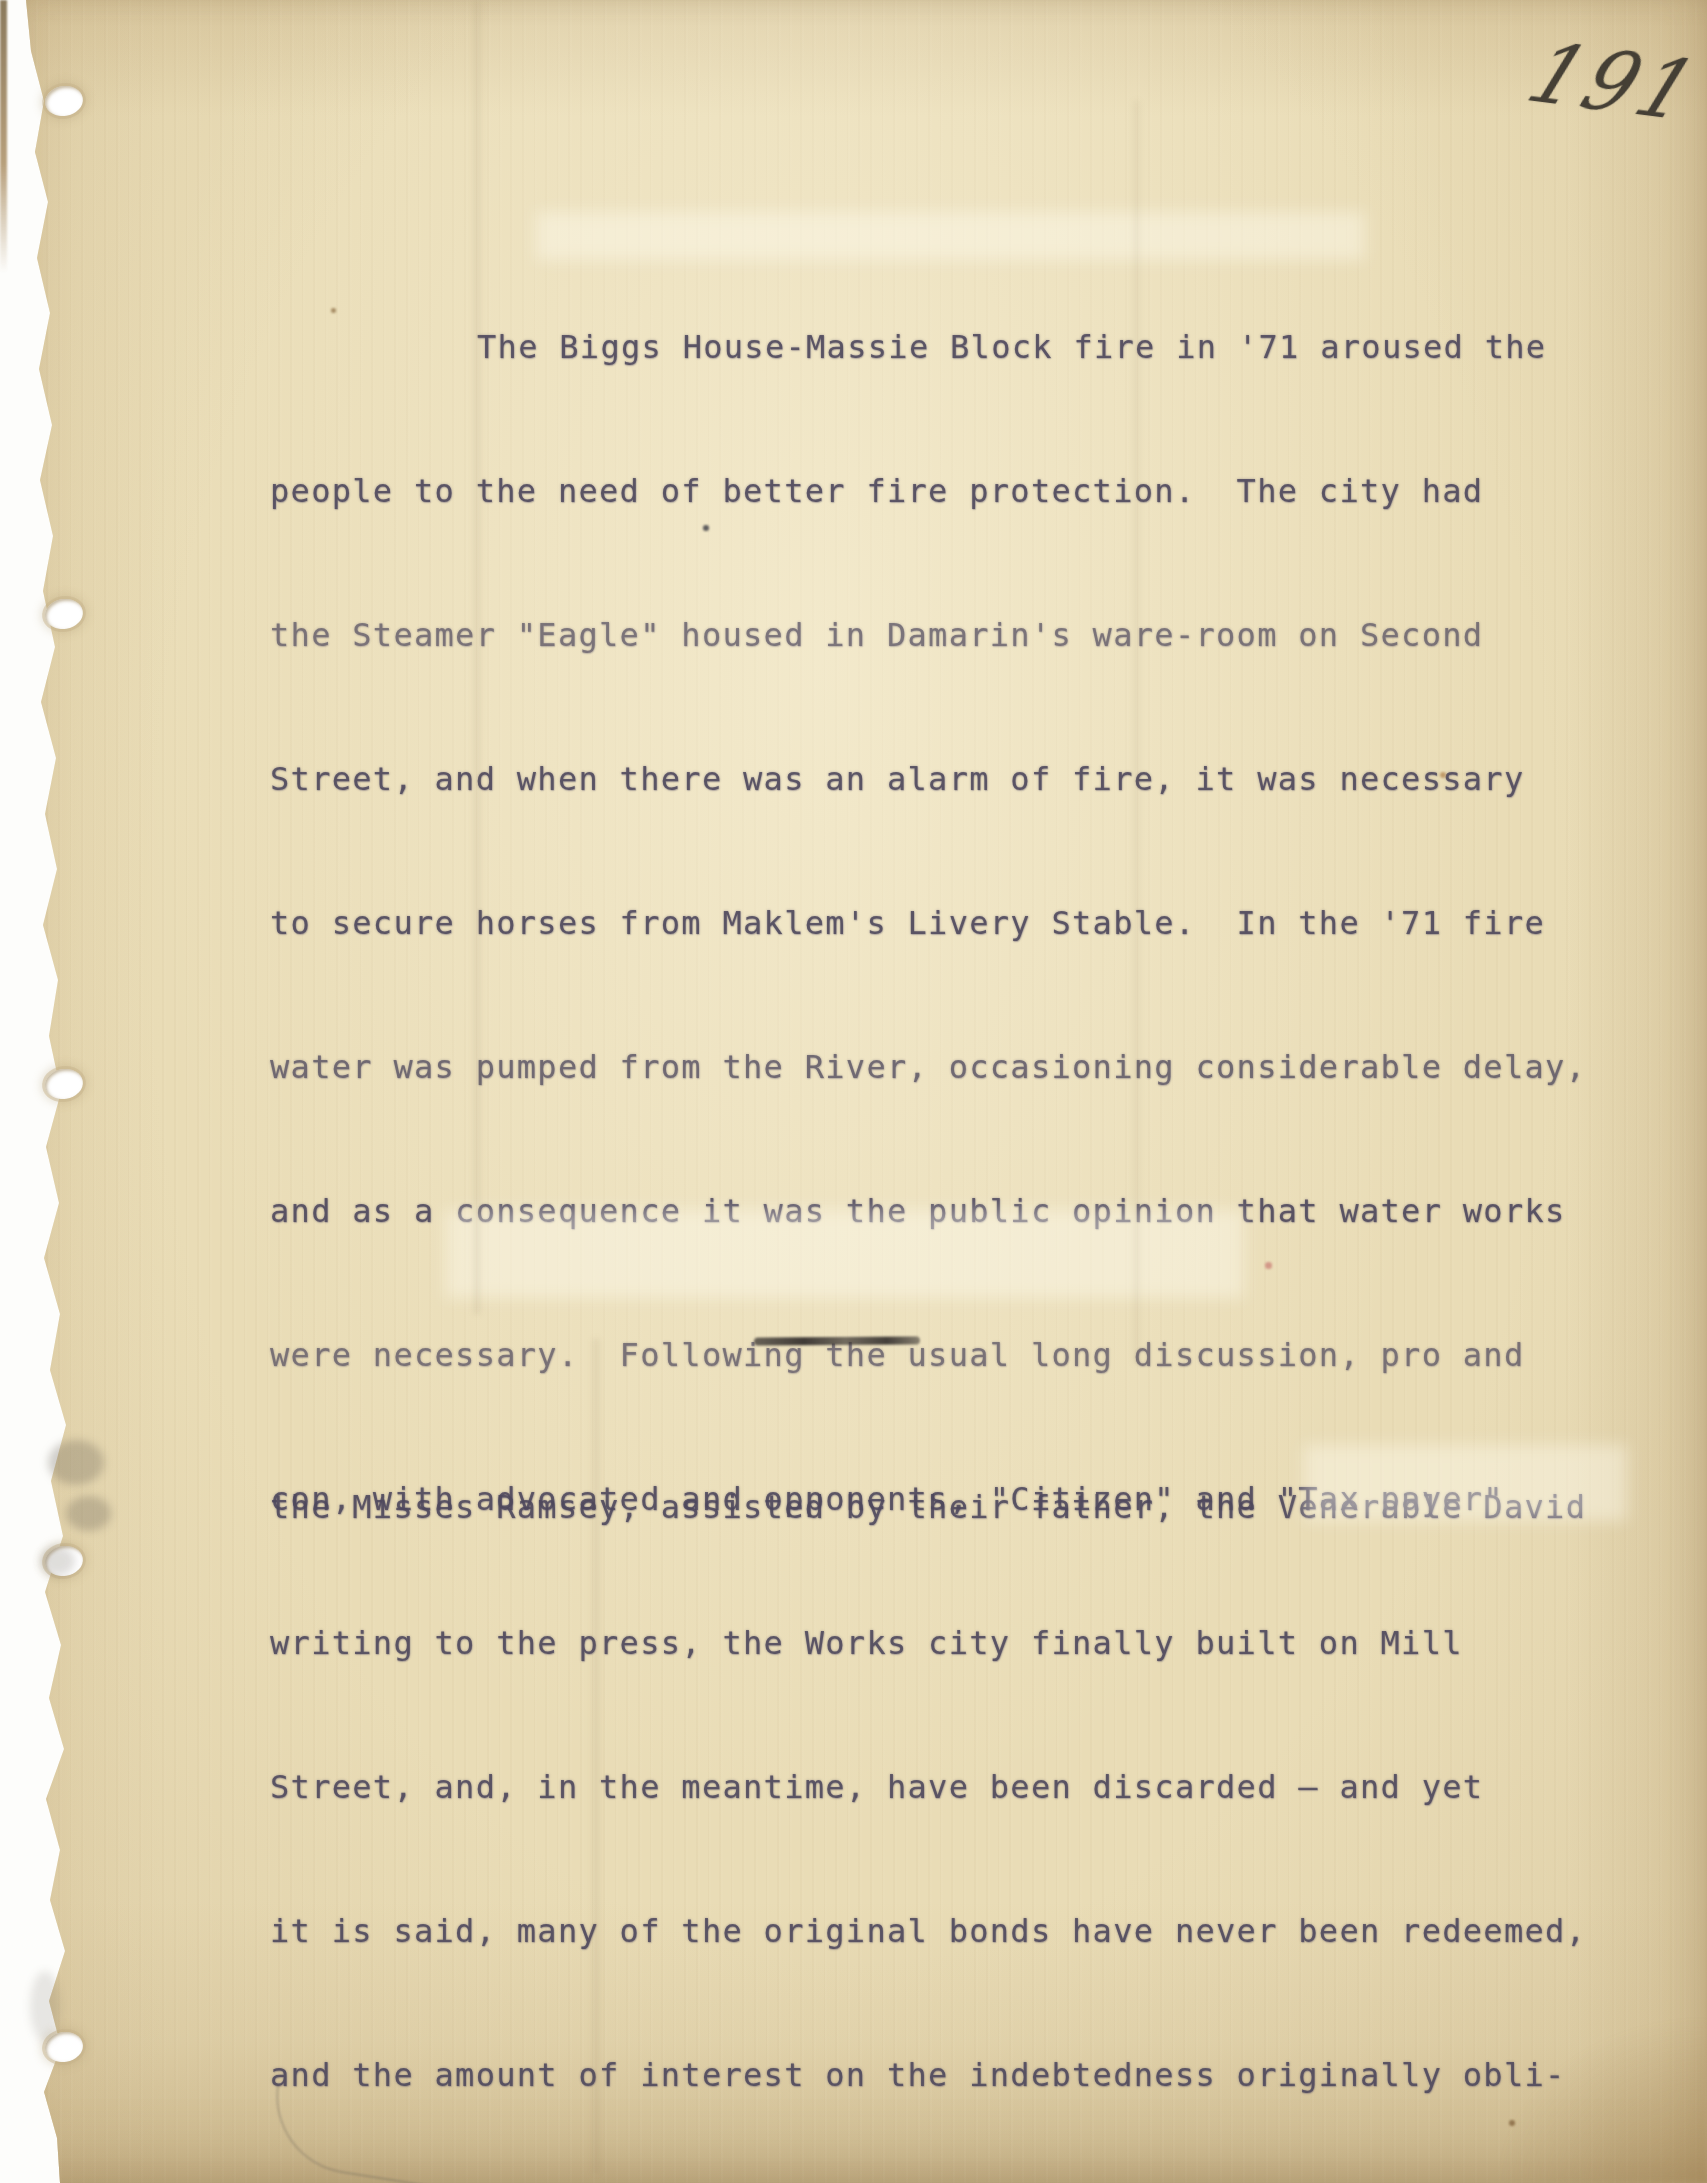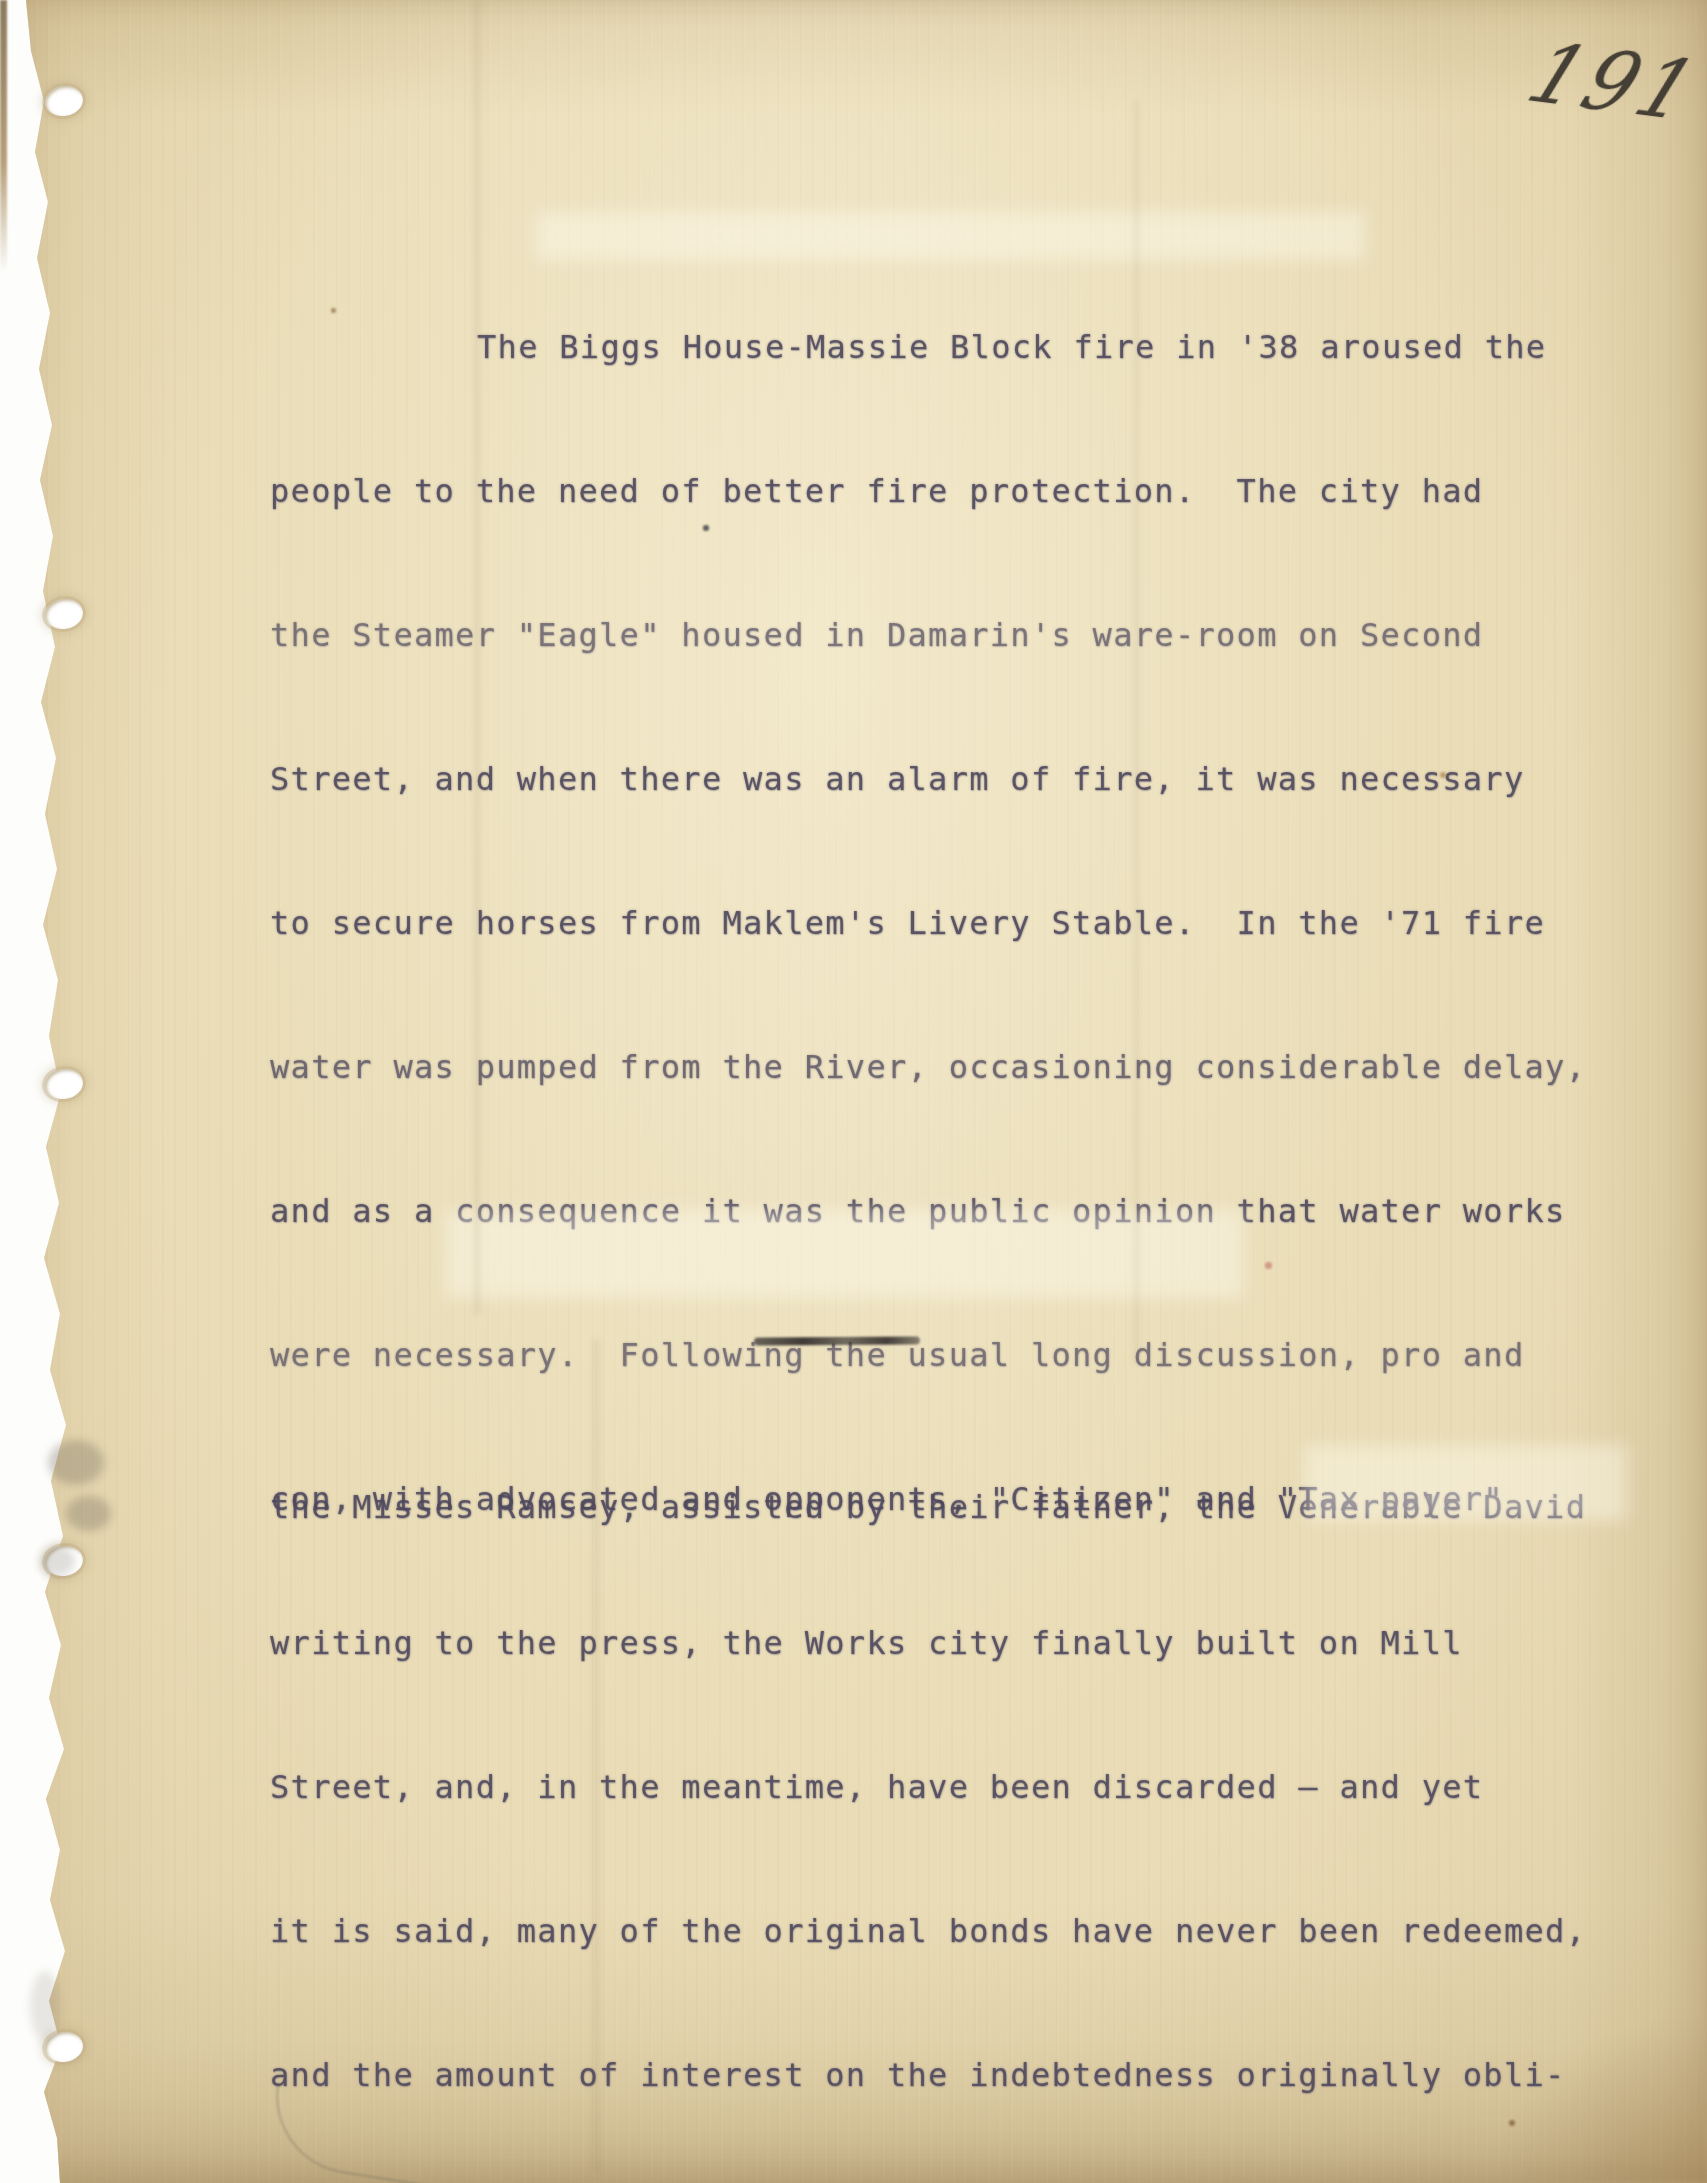--- a/index.html
+++ b/index.html
@@ -135,21 +135,21 @@
 
   <div class="hole" style="top:86px"></div>
   <div class="hole" style="top:599px"></div>
   <div class="hole" style="top:1069px"></div>
   <div class="hole" style="top:1546px"></div>
   <div class="hole" style="top:2032px"></div>
 
   <div class="page-number">191</div>
 
   <div class="typed p1">
-    <div class="typed-line indent">The Biggs House-Massie Block fire in '38 aroused the</div>
+    <div class="typed-line indent">The Biggs House-Massie Block fire in '71 aroused the</div>
     <div class="typed-line">people to the need of better fire protection.  The city had</div>
     <div class="typed-line">the Steamer "Eagle" housed in Damarin's ware-room on Second</div>
     <div class="typed-line">Street, and when there was an alarm of fire, it was necessary</div>
     <div class="typed-line">to secure horses from Maklem's Livery Stable.  In the '71 fire</div>
     <div class="typed-line">water was pumped from the River, occasioning considerable delay,</div>
     <div class="typed-line">and as a consequence it was the public opinion that water works</div>
     <div class="typed-line">were necessary.  Following the usual long discussion, pro and</div>
     <div class="typed-line">con, with advocated and opponents, "Citizen" and "Tax payer"</div>
     <div class="typed-line">writing to the press, the Works city finally built on Mill</div>
     <div class="typed-line">Street, and, in the meantime, have been discarded — and yet</div>

